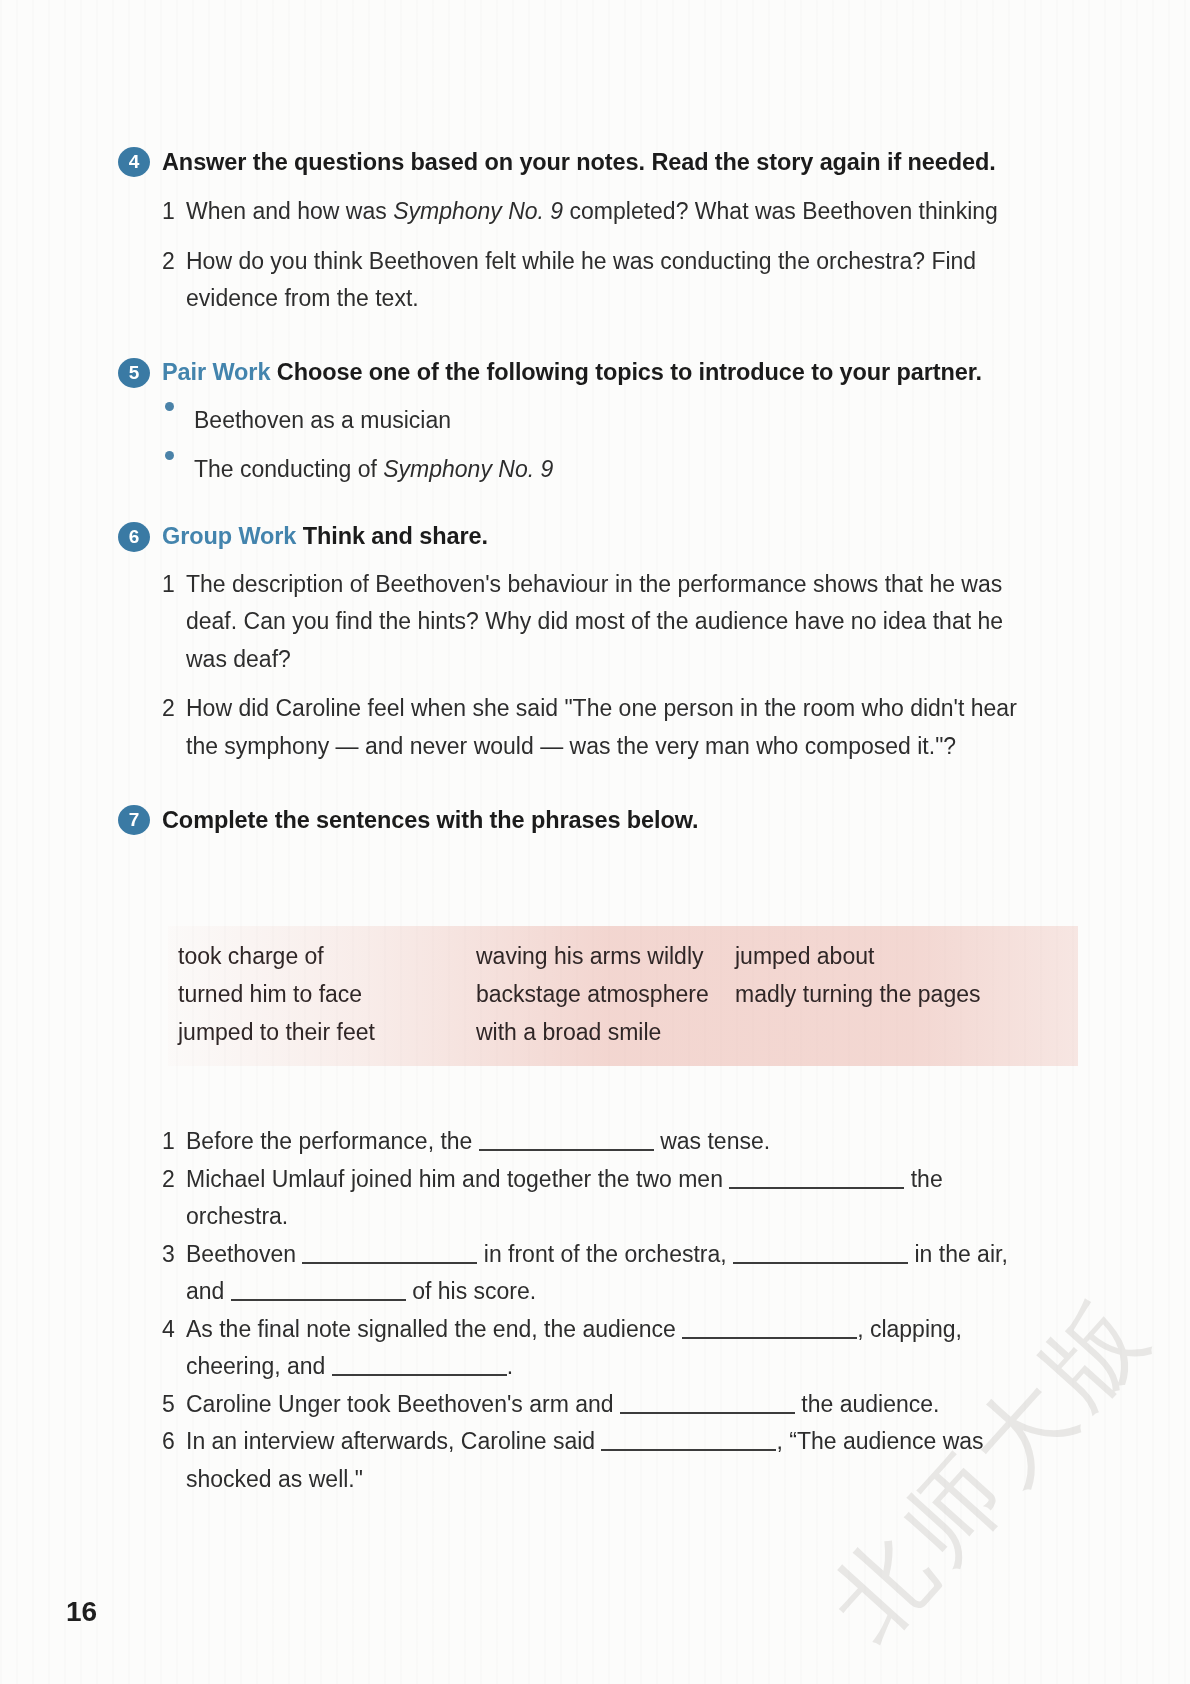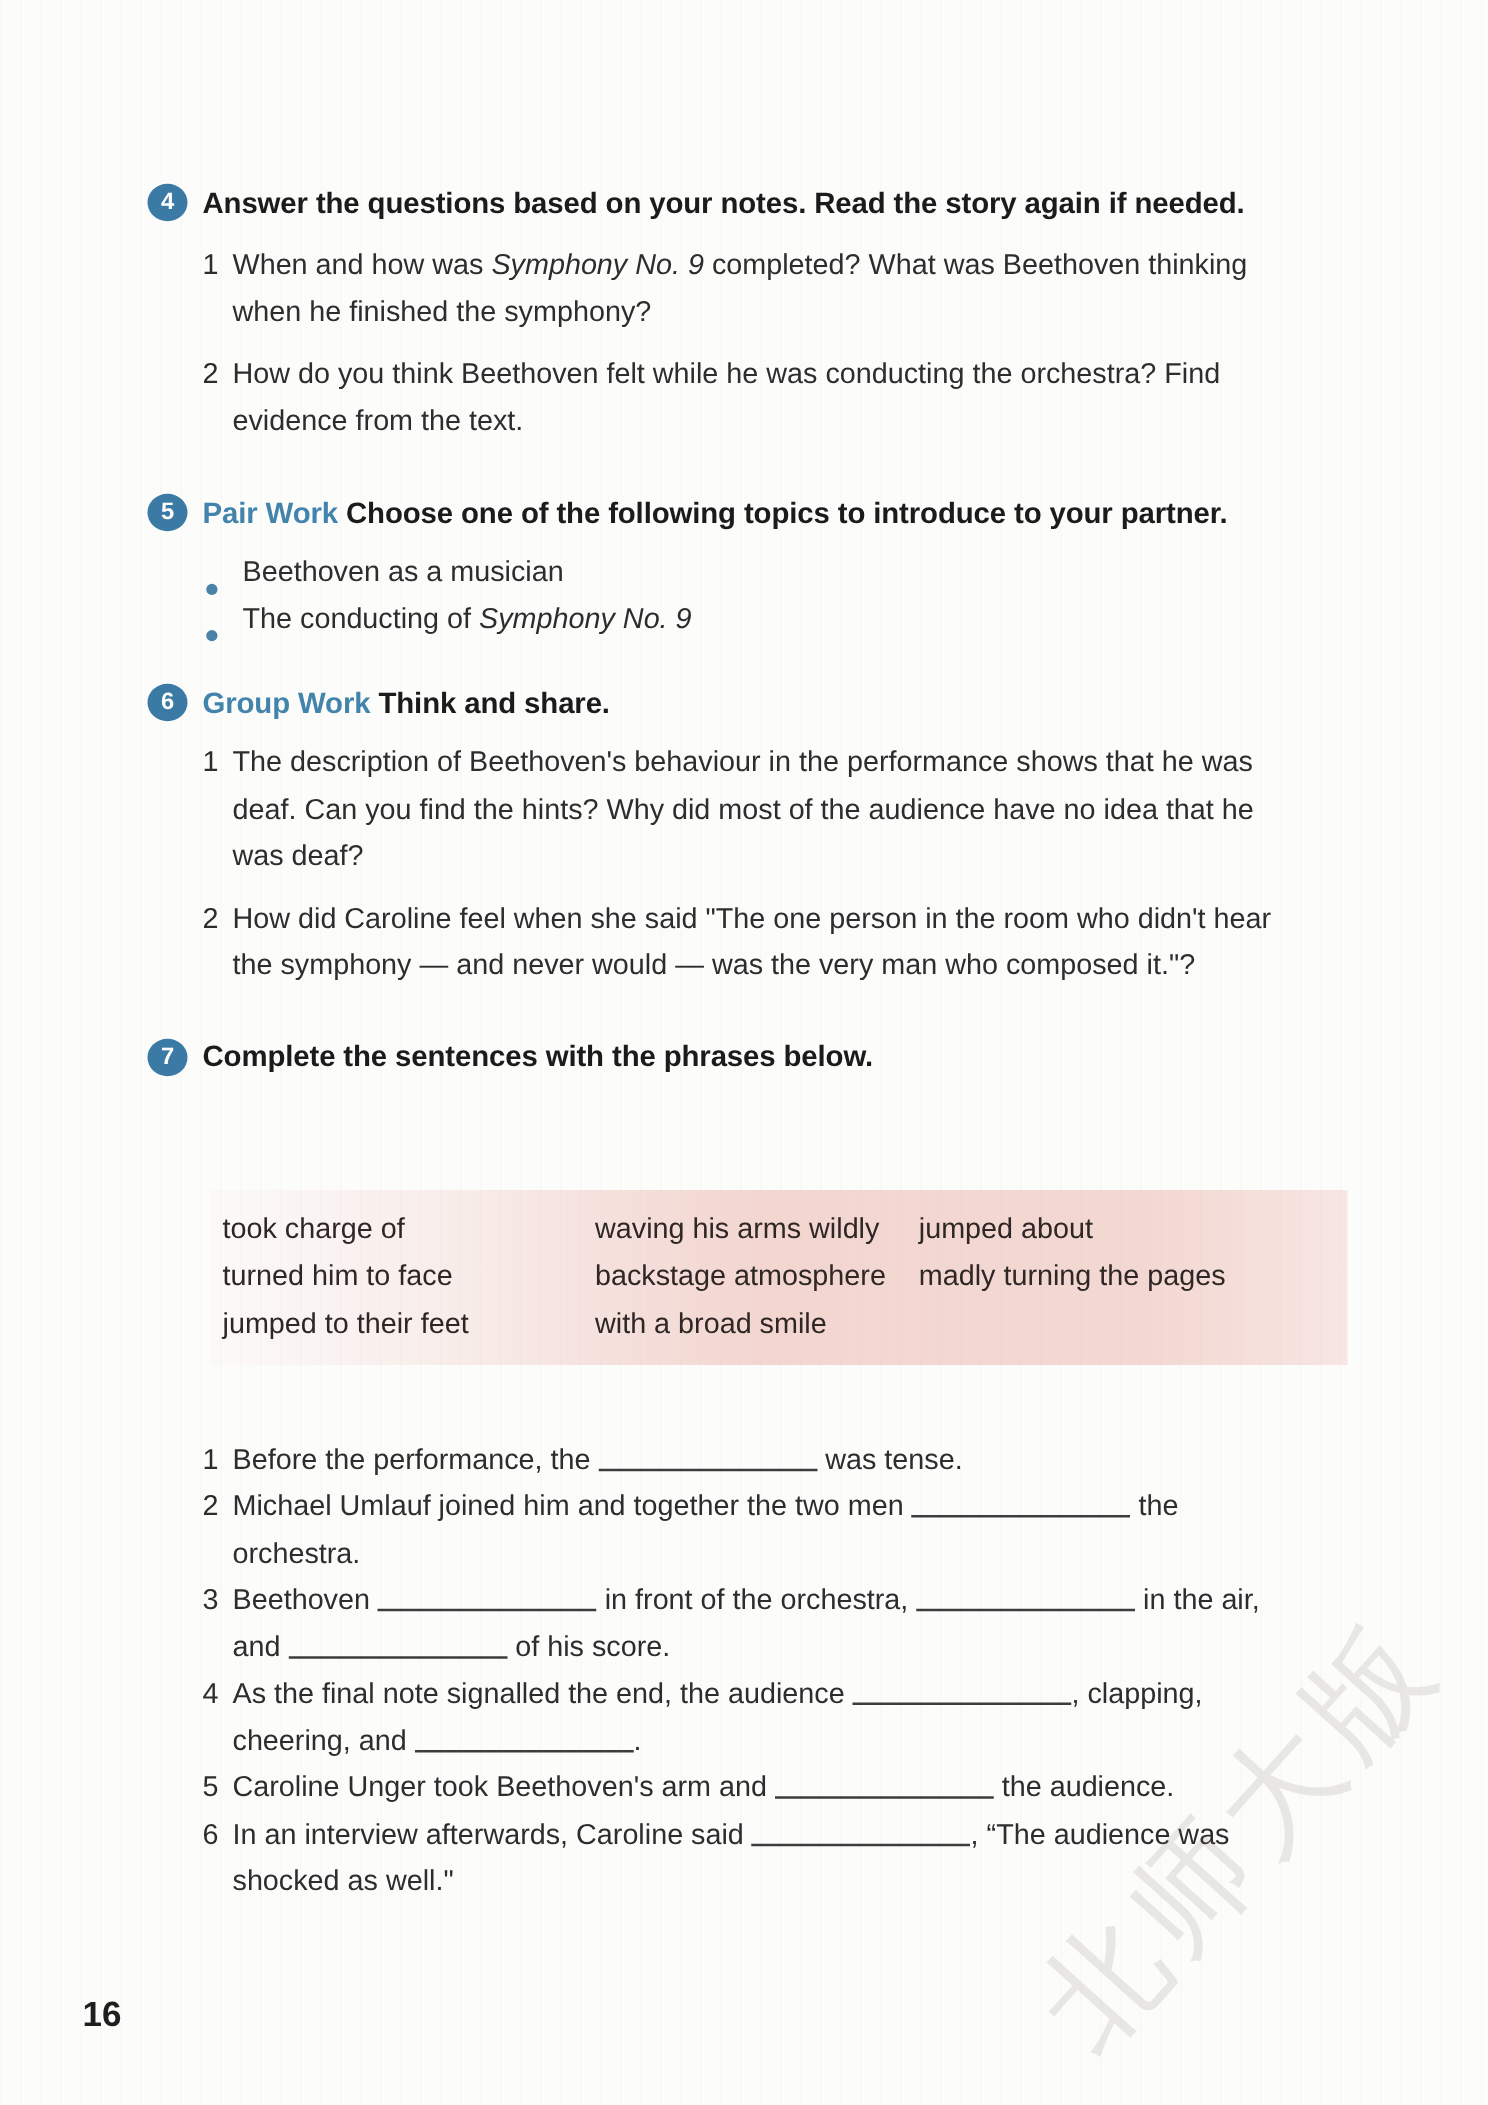--- a/index.html
+++ b/index.html
@@ -25,21 +25,21 @@
   .tag { color:#4384ad;text-align:center; }
 
   .items { margin-top:16px; }
   .q { display:flex; margin-left:44px; line-height:37.5px; }
   .q + .q { margin-top:12px; }
   .qnum { width:24px; flex:none; }
   .qtext { flex:1; }
   .it { font-style:italic; }
 
   .bullets { margin:14px 0 0 47px; line-height:37px; }
-  .bullet-row { display:flex; align-items:flex-end; }
+  .bullet-row { display:flex; align-items:flex-start;margin-top:12px; }
   .dot { width:9px; height:9px; border-radius:50%; background:#4a82a8; margin-right:20px; flex:none; }
 
   .phrase-box {
     margin:91px 0 0 50px; width:910px;
     padding:11px 16px 15px 10px;
     background:linear-gradient(90deg,
       rgba(234,179,169,0.03) 0%,
       rgba(234,179,169,0.22) 22%,
       rgba(234,179,169,0.52) 48%,
       rgba(234,179,169,0.50) 82%,
@@ -72,21 +72,21 @@
   <div class="content">
 
     <section class="ex">
       <div class="ex-header">
         <span class="badge">4</span>
         <span class="ex-title">Answer the questions based on your notes. Read the story again if needed.</span>
       </div>
       <div class="items">
         <div class="q">
           <span class="qnum">1</span>
-          <span class="qtext"><span>When and how was </span><span class="it">Symphony No. 9</span><span> completed? What was Beethoven thinking</span><br><span>when he finished the symphony?</span></span>
+          <span class="qtext"><span>When and how was </span><span class="it">Symphony No. 9</span><span> completed? What was Beethoven thinking</span><br></span>
         </div>
         <div class="q">
           <span class="qnum">2</span>
           <span class="qtext"><span>How do you think Beethoven felt while he was conducting the orchestra? Find</span><br><span>evidence from the text.</span></span>
         </div>
       </div>
     </section>
 
     <section class="ex" style="margin-top:40px;">
       <div class="ex-header">

